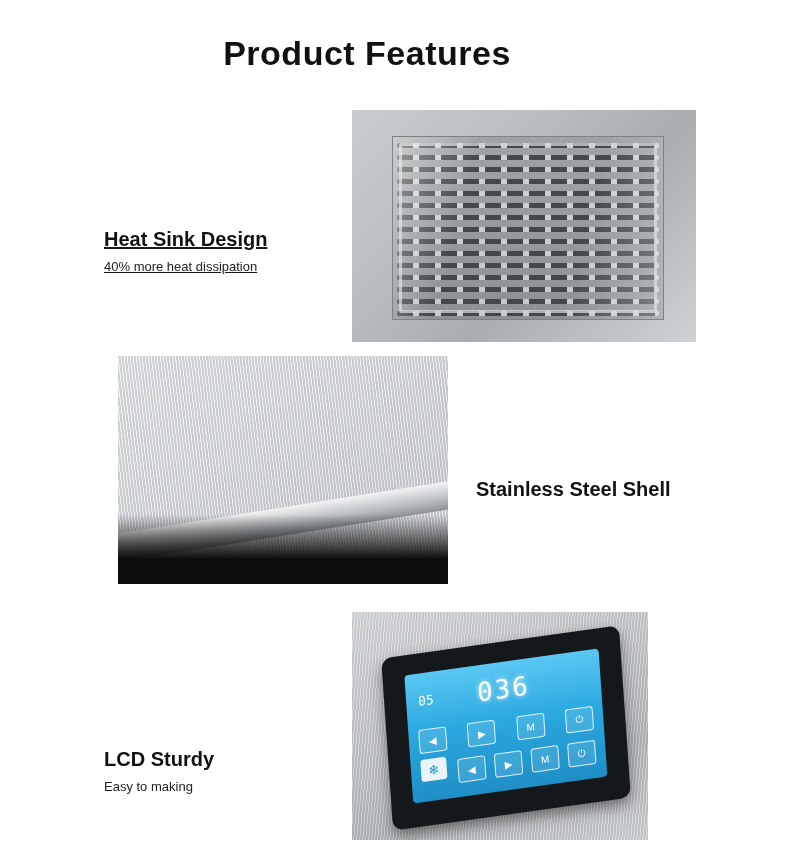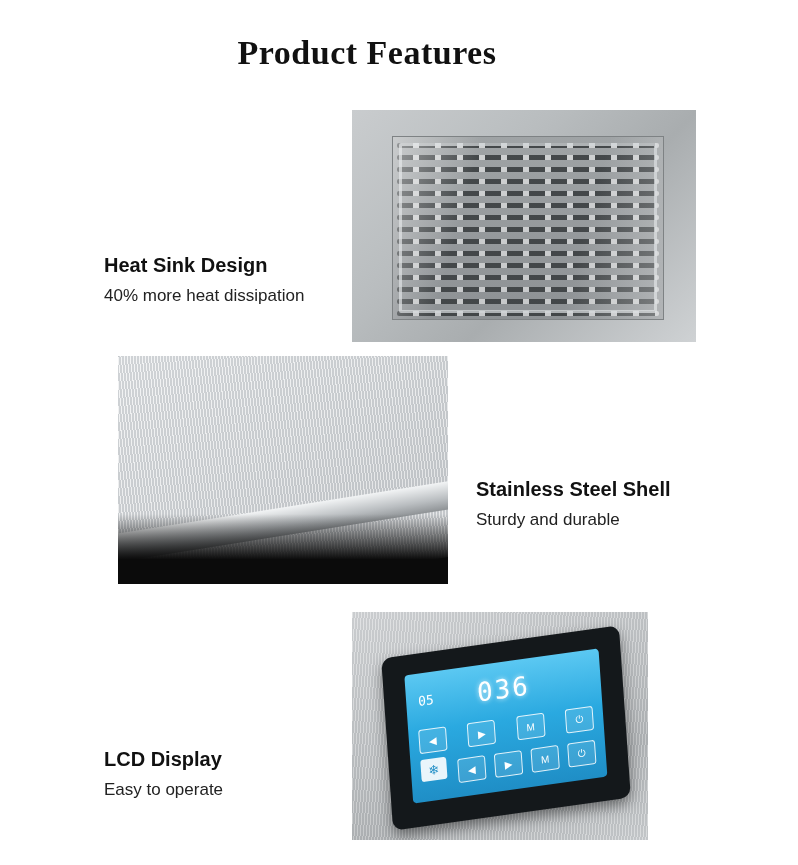--- a/index.html
+++ b/index.html
@@ -20,43 +20,43 @@
   .page-title {
     position: absolute;
     top: 34px;
     left: 0;
     width: 734px;
     text-align: center;
     font-size: 34px;
     font-weight: bold;
     letter-spacing: 0.5px;
     color: #111111;
-    font-family: Liberation Serif, serif;
   }
 
   
   .feature-heading {
     font-size: 20px;
     font-weight: bold;
     color: #111111;
     margin: 0 0 8px 0;
     line-height: 1.1;
   }
   .feature-line {
-    font-size: 17px;
+    font-size: 13px;
     color: #222222;
     line-height: 1.45;
   }
 
   
   .block-heatsink-text {
     position: absolute;
     left: 104px;
-    top: 254px;
+    top: 228px;
     width: 260px;
+    text-decoration: underline;
   }
   .img-heatsink {
     position: absolute;
     left: 352px;
     top: 110px;
     width: 344px;
     height: 232px;
     background: linear-gradient(135deg,#c9ccce 0%,#b9bdbf 35%,#a9adaf 60%,#cfd2d4 100%);
     overflow: hidden;
   }
@@ -284,21 +284,20 @@
 </div>
 
 <div class="img-steel">
   <div class="steel-top"></div>
   <div class="steel-edge"></div>
   <div class="steel-shadow"></div>
 </div>
 
 <div class="block-steel-text">
   <div class="feature-heading">Stainless Steel Shell</div>
-  <div class="feature-line">Sturdy and durable</div>
 </div>
 
 <div class="img-lcd">
   <div class="lcd-brush"></div>
   <div class="lcd-bezel">
     <div class="lcd-screen">
       <div class="lcd-small-left">05</div>
       <div class="lcd-digits">036</div>
       <div class="lcd-icon-row">
         <div class="lcd-key">◀</div>
@@ -312,15 +311,15 @@
         <div class="lcd-key">◀</div>
         <div class="lcd-key">▶</div>
         <div class="lcd-key">M</div>
         <div class="lcd-key">⏻</div>
       </div>
     </div>
   </div>
 </div>
 
 <div class="block-lcd-text">
-  <div class="feature-heading">LCD Display</div>
-  <div class="feature-line">Easy to operate</div>
+  <div class="feature-heading">LCD Sturdy</div>
+  <div class="feature-line">Easy to making</div>
 </div>
 
 </body></html>

